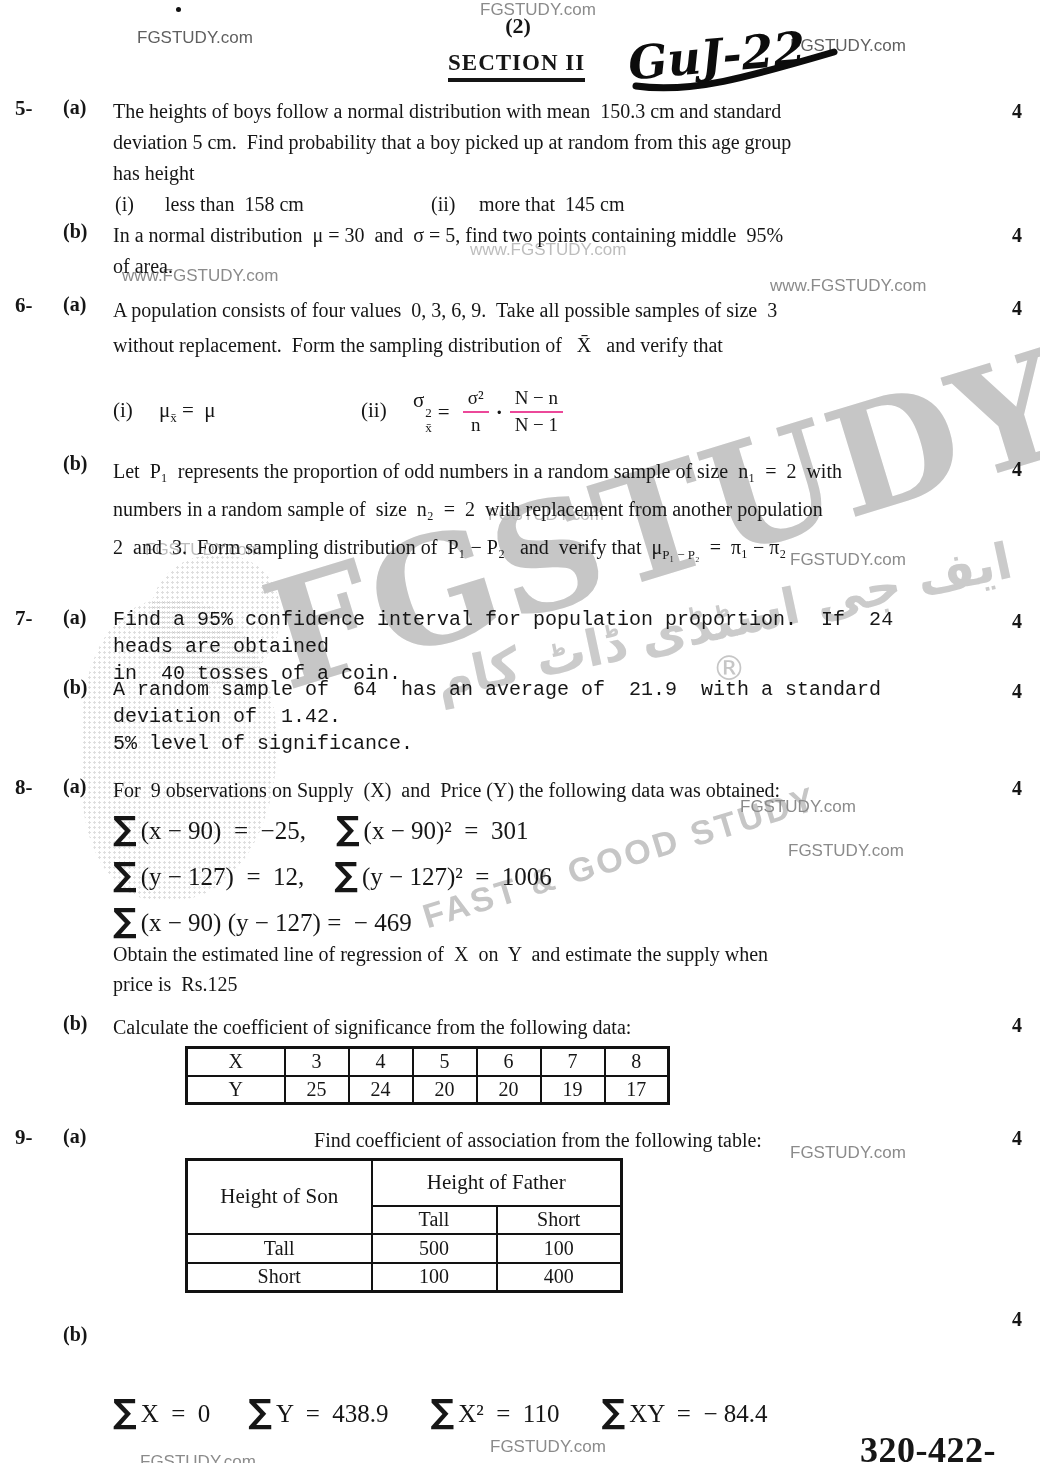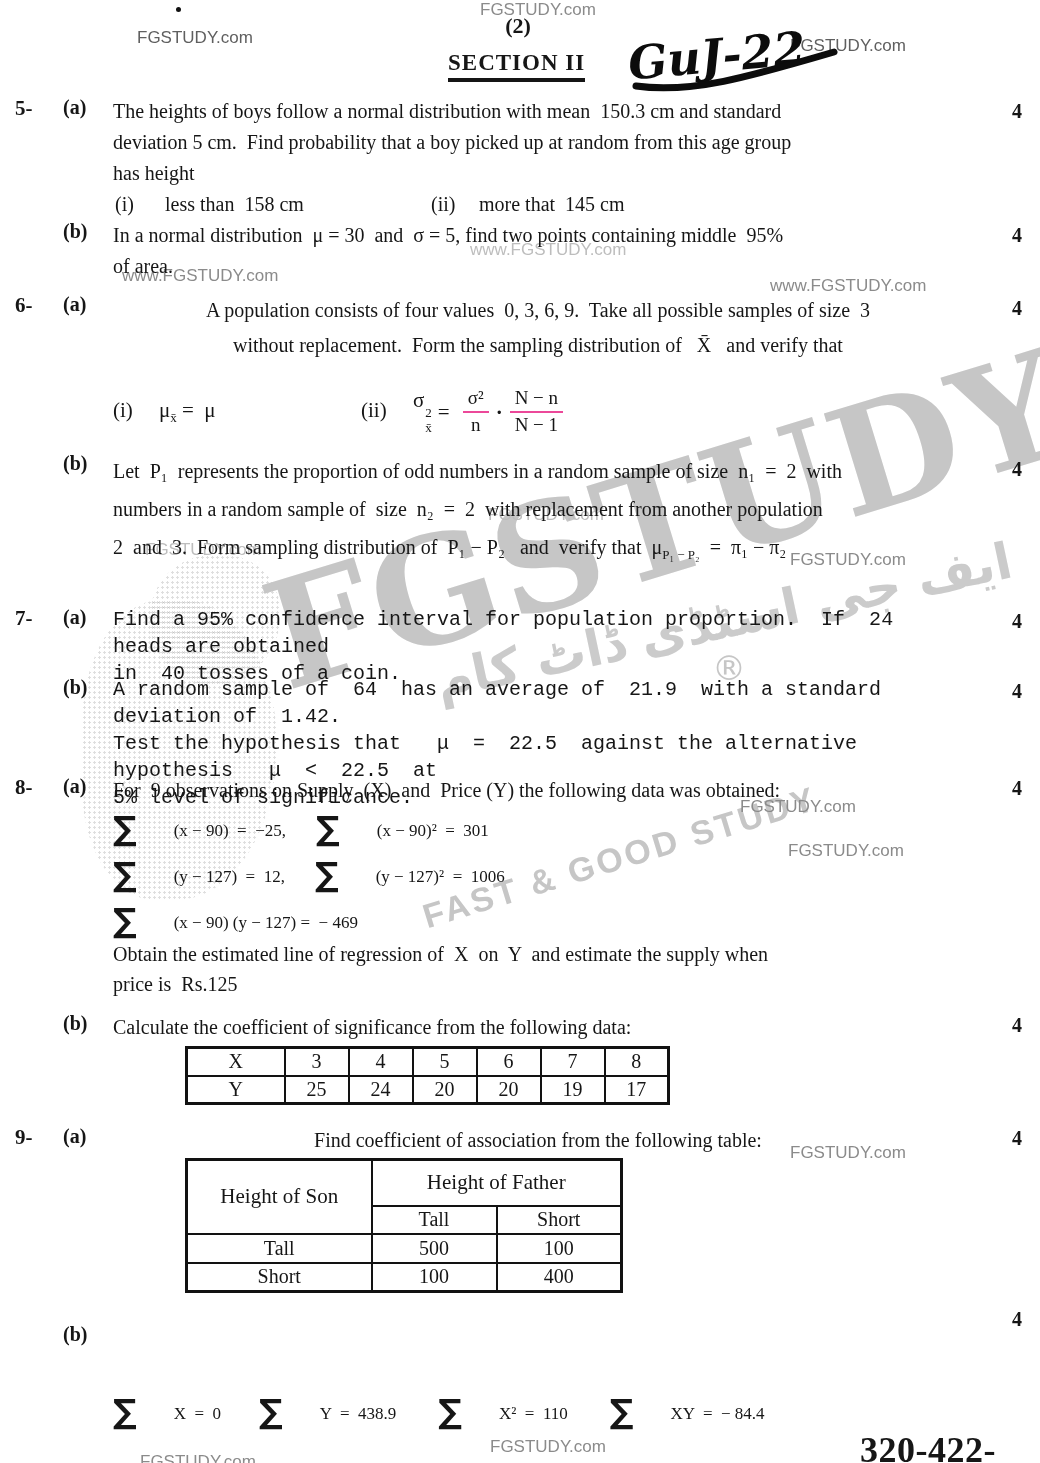--- a/index.html
+++ b/index.html
@@ -34,21 +34,21 @@
   .section-title{position:absolute;left:448px;top:50px;font-size:23px;font-weight:bold;
                  letter-spacing:1px;border-bottom:4px solid #151515;padding-bottom:2px;}
   .handwritten{position:absolute;left:622px;top:12px;}
 
   
   .qnum{position:absolute;left:15px;font-size:21px;font-weight:bold;}
   .plabel{position:absolute;left:63px;font-size:20px;font-weight:bold;}
   .marks{position:absolute;left:1012px;font-size:20px;font-weight:bold;}
   .part{position:absolute;left:113px;width:850px;font-size:20px;line-height:31px;}
   .ln{white-space:pre-wrap;}
-  .lh35{line-height:35px;text-align:center;} .lh38{line-height:38px;} .lh27{line-height:27px;font-family:Liberation Mono, monospace;} .lh30{line-height:30px;}
+  .lh35{line-height:35px;} .lh38{line-height:38px;} .lh27{line-height:27px;font-family:Liberation Mono, monospace;} .lh30{line-height:30px;}
   .subrow{position:relative;height:31px;}
   .subrow span{position:absolute;white-space:pre;}
 
   sub{font-size:13px;}
   
   .formula-block{position:absolute;left:113px;top:383px;width:640px;height:58px;font-size:21px;}
   .f-abs{position:absolute;white-space:pre;}
   .fgrp{position:absolute;left:300px;top:0;height:58px;display:flex;align-items:center;}
   .scr{display:inline-flex;flex-direction:column;font-size:13px;line-height:1.15;
        vertical-align:-10px;margin-left:1px;}
@@ -57,21 +57,21 @@
   .frac .fd{display:block;padding-top:1px;white-space:pre;}
   .eqsign{margin:0 6px;}
   .fdot{font-weight:bold;}
 
   
   .sumblock{position:absolute;left:113px;}
   .srow{display:flex;align-items:center;height:46px;}
   .sitem{display:flex;align-items:center;margin-right:30px;}
   .sig{font-family:"DejaVu Sans","Liberation Sans",sans-serif;font-size:33px;font-weight:600;
        margin-right:4px;transform:translateY(-3px);}
-  .sbody{font-size:17px;white-space:pre;margin-left:33px;}
+  .sbody{font-size:25px;white-space:pre;}
 
   
   table.qtable{position:absolute;border-collapse:collapse;border:3px solid #121212;}
   table.qtable td{border:2px solid #121212;text-align:center;font-size:20px;padding:0;}
   #q8b-table{left:185px;top:1046px;}
   #q8b-table td{height:28px;}
   #q8b-table td.c0{width:98px;} #q8b-table td.cn{width:64px;}
   #q9a-table{left:185px;top:1158px;}
   #q9a-table td.corner{width:185px;font-size:21px;}
   #q9a-table td.topc{height:46px;font-size:21px;}
@@ -184,21 +184,20 @@
   <div class="marks" style="top:610px;">4</div>
   <div class="part lh27" style="top:606px;">
     <div class="ln">Find a 95% confidence interval for population proportion.  If  24 heads are obtained</div>
     <div class="ln">in  40 tosses of a coin.</div>
   </div>
 
   <div class="plabel" style="top:676px;">(b)</div>
   <div class="marks" style="top:680px;">4</div>
   <div class="part lh27" style="top:676px;">
     <div class="ln">A random sample of  64  has an average of  21.9  with a standard deviation of  1.42.</div>
-    <div class="ln">Test the hypothesis that   μ  =  22.5  against the alternative hypothesis   μ  &lt;  22.5  at</div>
     <div class="ln">5% level of significance.</div>
   </div>
 
   <div class="qnum" style="top:775px;">8-</div>
   <div class="plabel" style="top:775px;">(a)</div>
   <div class="marks" style="top:777px;">4</div>
   <div class="part lh30" style="top:775px;">
     <div class="ln">For  9 observations on Supply  (X)  and  Price (Y) the following data was obtained:</div>
   </div>
 

